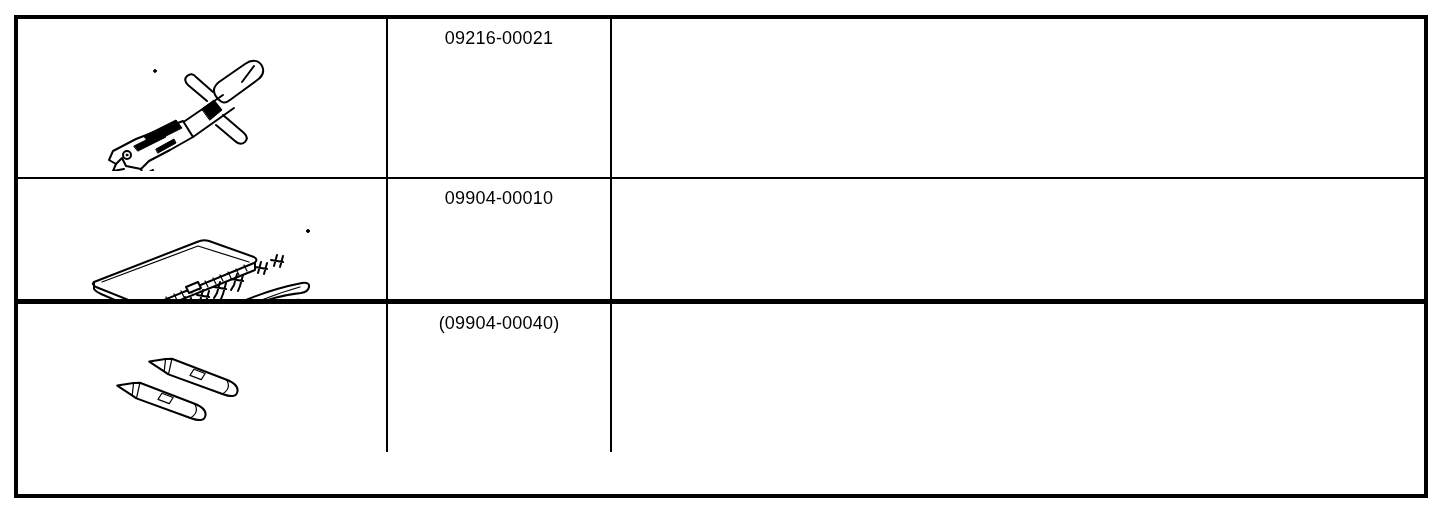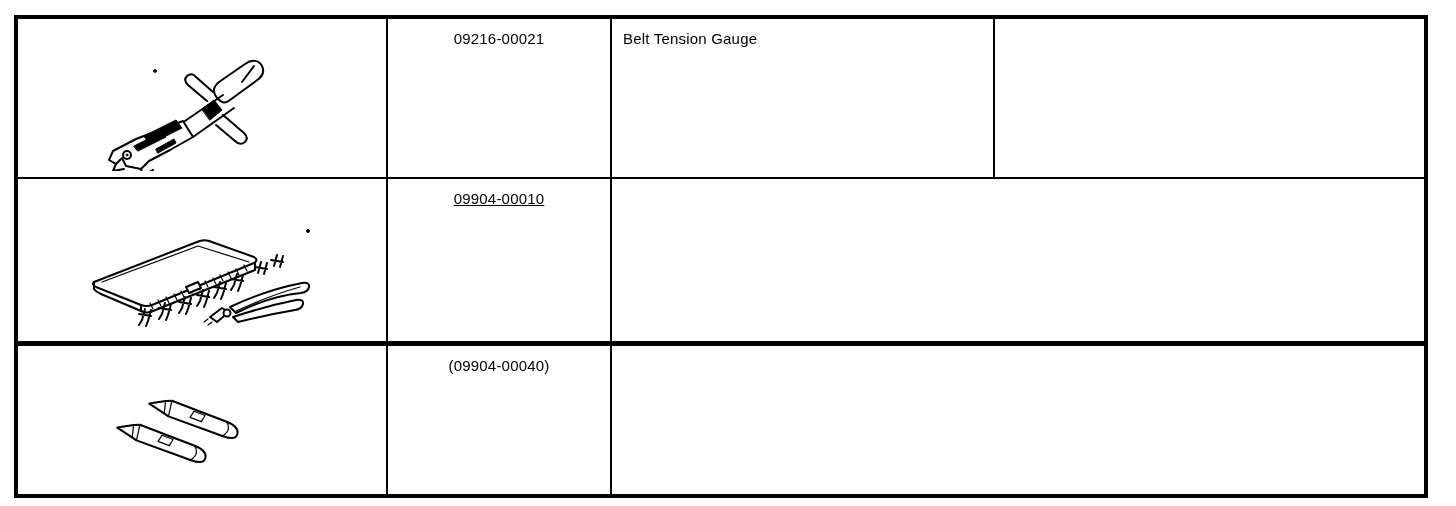--- a/index.html
+++ b/index.html
@@ -18,33 +18,33 @@
   }
   .sst-table{
     position:absolute;left:14px;top:15px;
     width:1414px;height:483px;
     border:4px solid var(--border);
     box-sizing:border-box;
     background:var(--bg);
   }
   .row{display:flex;box-sizing:border-box;}
   .row-1{height:160px;border-bottom:2px solid var(--border);}
-  .row-2{height:167px;border-bottom:5px solid var(--border);text-decoration:underline;}
+  .row-2{height:125px;border-bottom:5px solid var(--border);}
   .row-3{height:148px;border-radius:17px;}
   .cell{
     box-sizing:border-box;
     border-right:2px solid var(--border);
     position:relative;
     overflow:hidden;
   }
   .cell-ill{flex:0 0 370px;}
   .cell-part{flex:0 0 224px;text-align:center;padding-top:9px;}
   .cell-name{flex:0 0 383px;padding:9px 4px 0 11px;}
   .cell-remarks{flex:1 1 auto;border-right:none;}
-  .txt{font-size:15px;line-height:21px;letter-spacing:0.2px;}
+  .txt{font-size:18px;line-height:21px;letter-spacing:0.2px;}
   .ill{position:absolute;}
   .ill *{stroke:var(--border);fill:none;stroke-width:2;stroke-linecap:round;stroke-linejoin:round;}
   .ill .fw{fill:#ffffff;}
   .ill .fb{fill:#000000;stroke-width:1;}
   .ill .thin{stroke-width:1.2;}
 </style>
 </head>
 <body>
 
 <div class="page">
@@ -71,23 +71,20 @@
           <path class="fb" d="M60,90 L78,80 L80,84 L62,94 Z"></path>
           <circle class="fw" cx="31" cy="96" r="4"></circle>
           <circle class="fb" cx="31" cy="96" r="1"></circle>
 
           <path d="M20,105 L17,112 L28,110"></path>
           <path d="M45,110 L47,116 L57,111"></path>
         </svg>
       </div>
       <div class="cell cell-part">
         <span class="txt">09216-00021</span>
-      </div>
-      <div class="cell cell-name">
-        <span class="txt">Belt Tension Gauge</span>
       </div>
       <div class="cell cell-remarks">
         <span class="txt"></span>
       </div>
     </div>
 
     <div class="row row-2">
       <div class="cell cell-ill">
         <svg class="ill" style="left:68px;top:48px;" width="262" height="112" viewBox="0 0 262 112">
 

